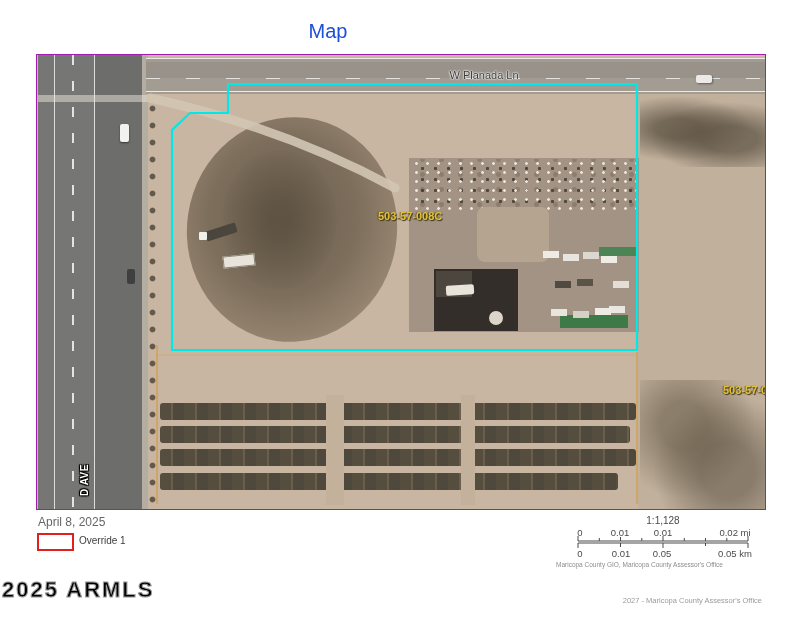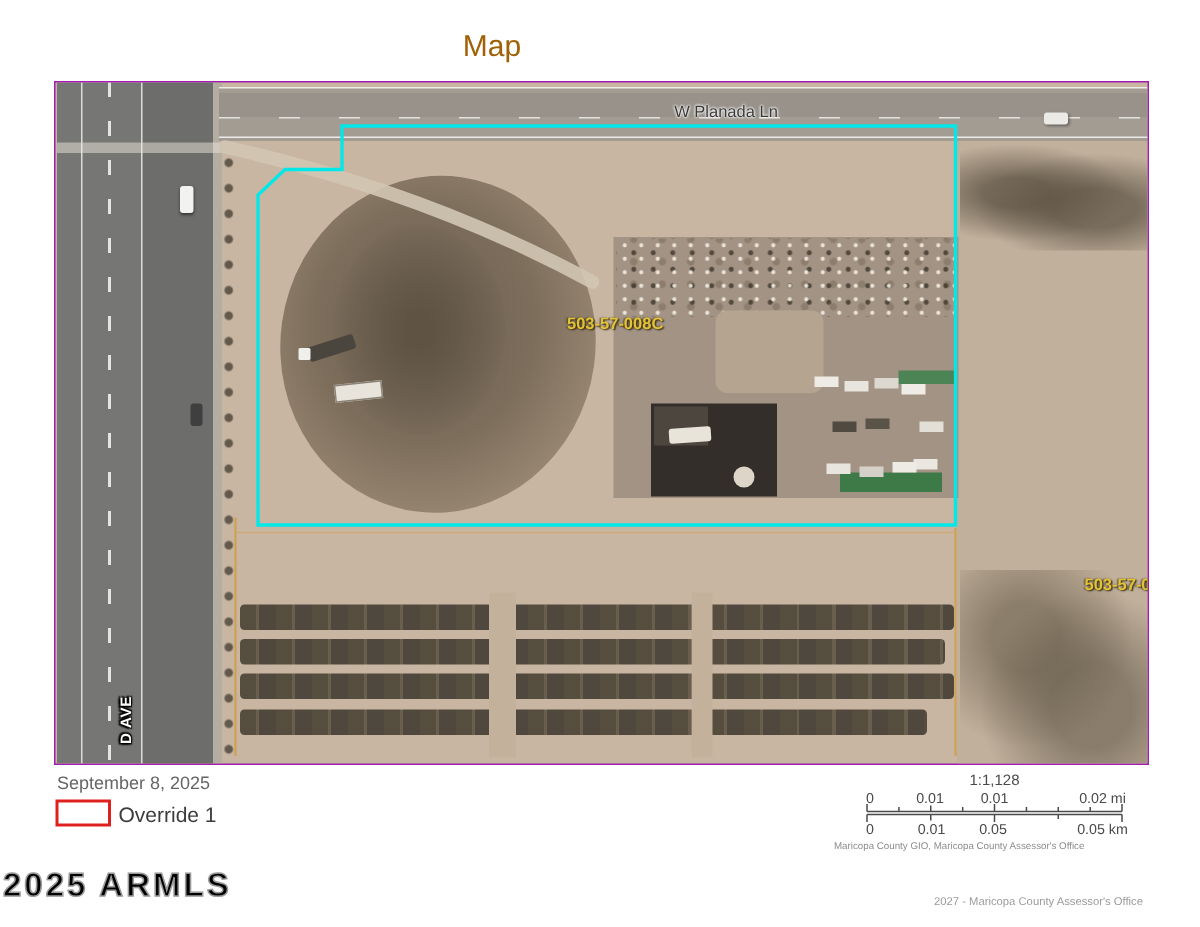--- a/index.html
+++ b/index.html
@@ -1,18 +1,18 @@
 <!DOCTYPE html>
 <html><head>
 <meta charset="utf-8">
 <style>
   html,body{margin:0;padding:0;background:#fff;width:800px;height:618px;
     font-family:"Liberation Sans", sans-serif; position:relative; overflow:hidden;}
   .abs{position:absolute;}
-  #title{top:20px;left:0;width:656px;text-align:center;font-size:20px;color:#a16207;}
+  #title{top:20px;left:0;width:656px;text-align:center;font-size:20px;color:#1d4ed8;}
   
   #map{left:36px;top:54px;width:728px;height:454px;border:1px solid #a21caf;
        background:#c9b6a2;overflow:hidden;}
   
   #road-v{left:1px;top:0;width:109px;height:454px;background:#767674;}
   #road-v .l1{left:16px;top:0;width:1px;height:454px;background:rgba(255,255,255,.75);}
   #road-v .dash{left:34px;top:0;width:2px;height:454px;
     background:repeating-linear-gradient(180deg,rgba(255,255,255,.8) 0 10px,transparent 10px 26px);}
   #road-v .l2{left:56px;top:0;width:1px;height:454px;background:rgba(255,255,255,.75);}
   #road-v .median{left:57px;top:0;width:47px;height:454px;background:#6d6d6b;}
@@ -88,21 +88,21 @@
   .parcel-lbl{font-size:11px;font-weight:bold;color:#e3c235;white-space:nowrap;
     text-shadow:1px 1px 1px rgba(55,45,15,.95),-1px 0 1px rgba(55,45,15,.6);}
   #lbl-parcel{left:341px;top:155px;}
   #lbl-adj{left:686px;top:329px;}
   #lbl-ave{left:42px;top:441px;width:52px;height:14px;transform:rotate(-90deg);
     transform-origin:left top;font-size:10px;font-weight:bold;color:#fff;letter-spacing:.5px;
     text-shadow:1px 1px 1px #000,-1px -1px 1px #000,1px -1px 1px #000,-1px 1px 1px #000;}
   
   #date{left:38px;top:515px;font-size:12px;color:#666;}
   #legend-swatch{left:37px;top:533px;width:33px;height:14px;background:#fff;border:2px solid #e0201e;}
-  #legend-label{left:79px;top:535px;font-size:14px;color:#3c3c3c;}
+  #legend-label{left:79px;top:535px;font-size:10px;color:#3c3c3c;}
   #watermark{left:2px;top:577px;font-size:22px;font-weight:700;letter-spacing:2px;
     color:#000000;-webkit-text-stroke:1px #9b9b9b;text-shadow:0 0 1px #aaa;}
   #ratio{left:577px;top:515px;width:172px;text-align:center;font-size:10px;color:#4a4a4a;}
   .ticklbls{left:577px;width:176px;height:10px;font-size:9.5px;color:#4a4a4a;}
   #mi-labels{top:527px;} #km-labels{top:548px;}
   .ticklbls span{position:absolute;transform:translateX(-50%);white-space:nowrap;}
   #ticks{left:577px;top:536px;width:172px;height:12px;}
   #sources{left:556px;top:561px;font-size:6.5px;color:#8d8d8d;}
   #attr-br{right:38px;top:596px;font-size:7.5px;color:#9b9b9b;}
 </style>
@@ -170,21 +170,21 @@
   <div class="abs" id="truck1"></div>
   <div class="abs" id="truck1cab"></div>
   <div class="abs" id="trailer2"></div>
 
   <div class="abs" id="lbl-street">W Planada Ln</div>
   <div class="abs parcel-lbl" id="lbl-parcel">503-57-008C</div>
   <div class="abs parcel-lbl" id="lbl-adj">503-57-01</div>
   <div class="abs" id="lbl-ave">D AVE</div>
 </div>
 
-<div class="abs" id="date">September 8, 2025</div>
+<div class="abs" id="date">April 8, 2025</div>
 <div class="abs" id="legend-swatch"></div>
 <div class="abs" id="legend-label">Override 1</div>
 <div class="abs" id="watermark">2025 ARMLS</div>
 
 <div class="abs" id="ratio">1:1,128</div>
 <div class="abs ticklbls" id="mi-labels">
   <span style="left:3px">0</span>
   <span style="left:43px">0.01</span>
   <span style="left:86px">0.01</span>
   <span style="left:158px">0.02 mi</span>

